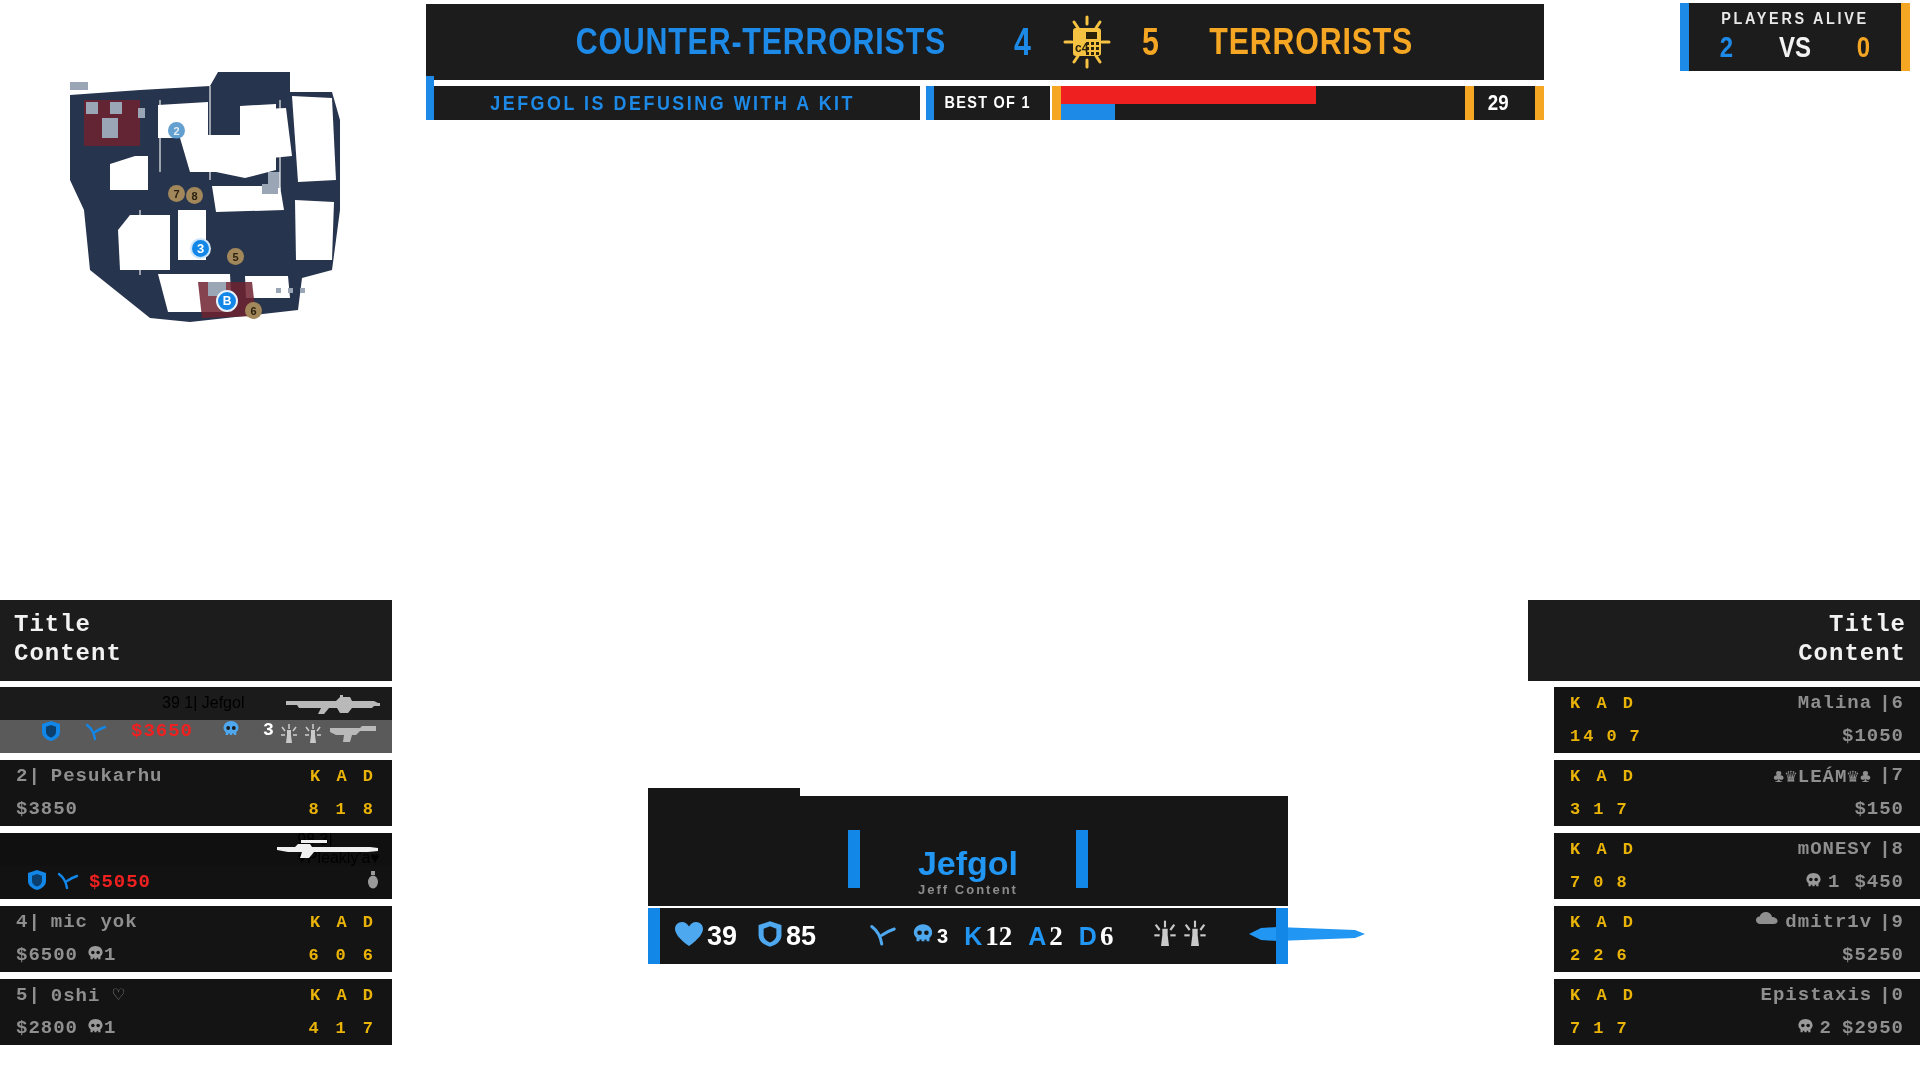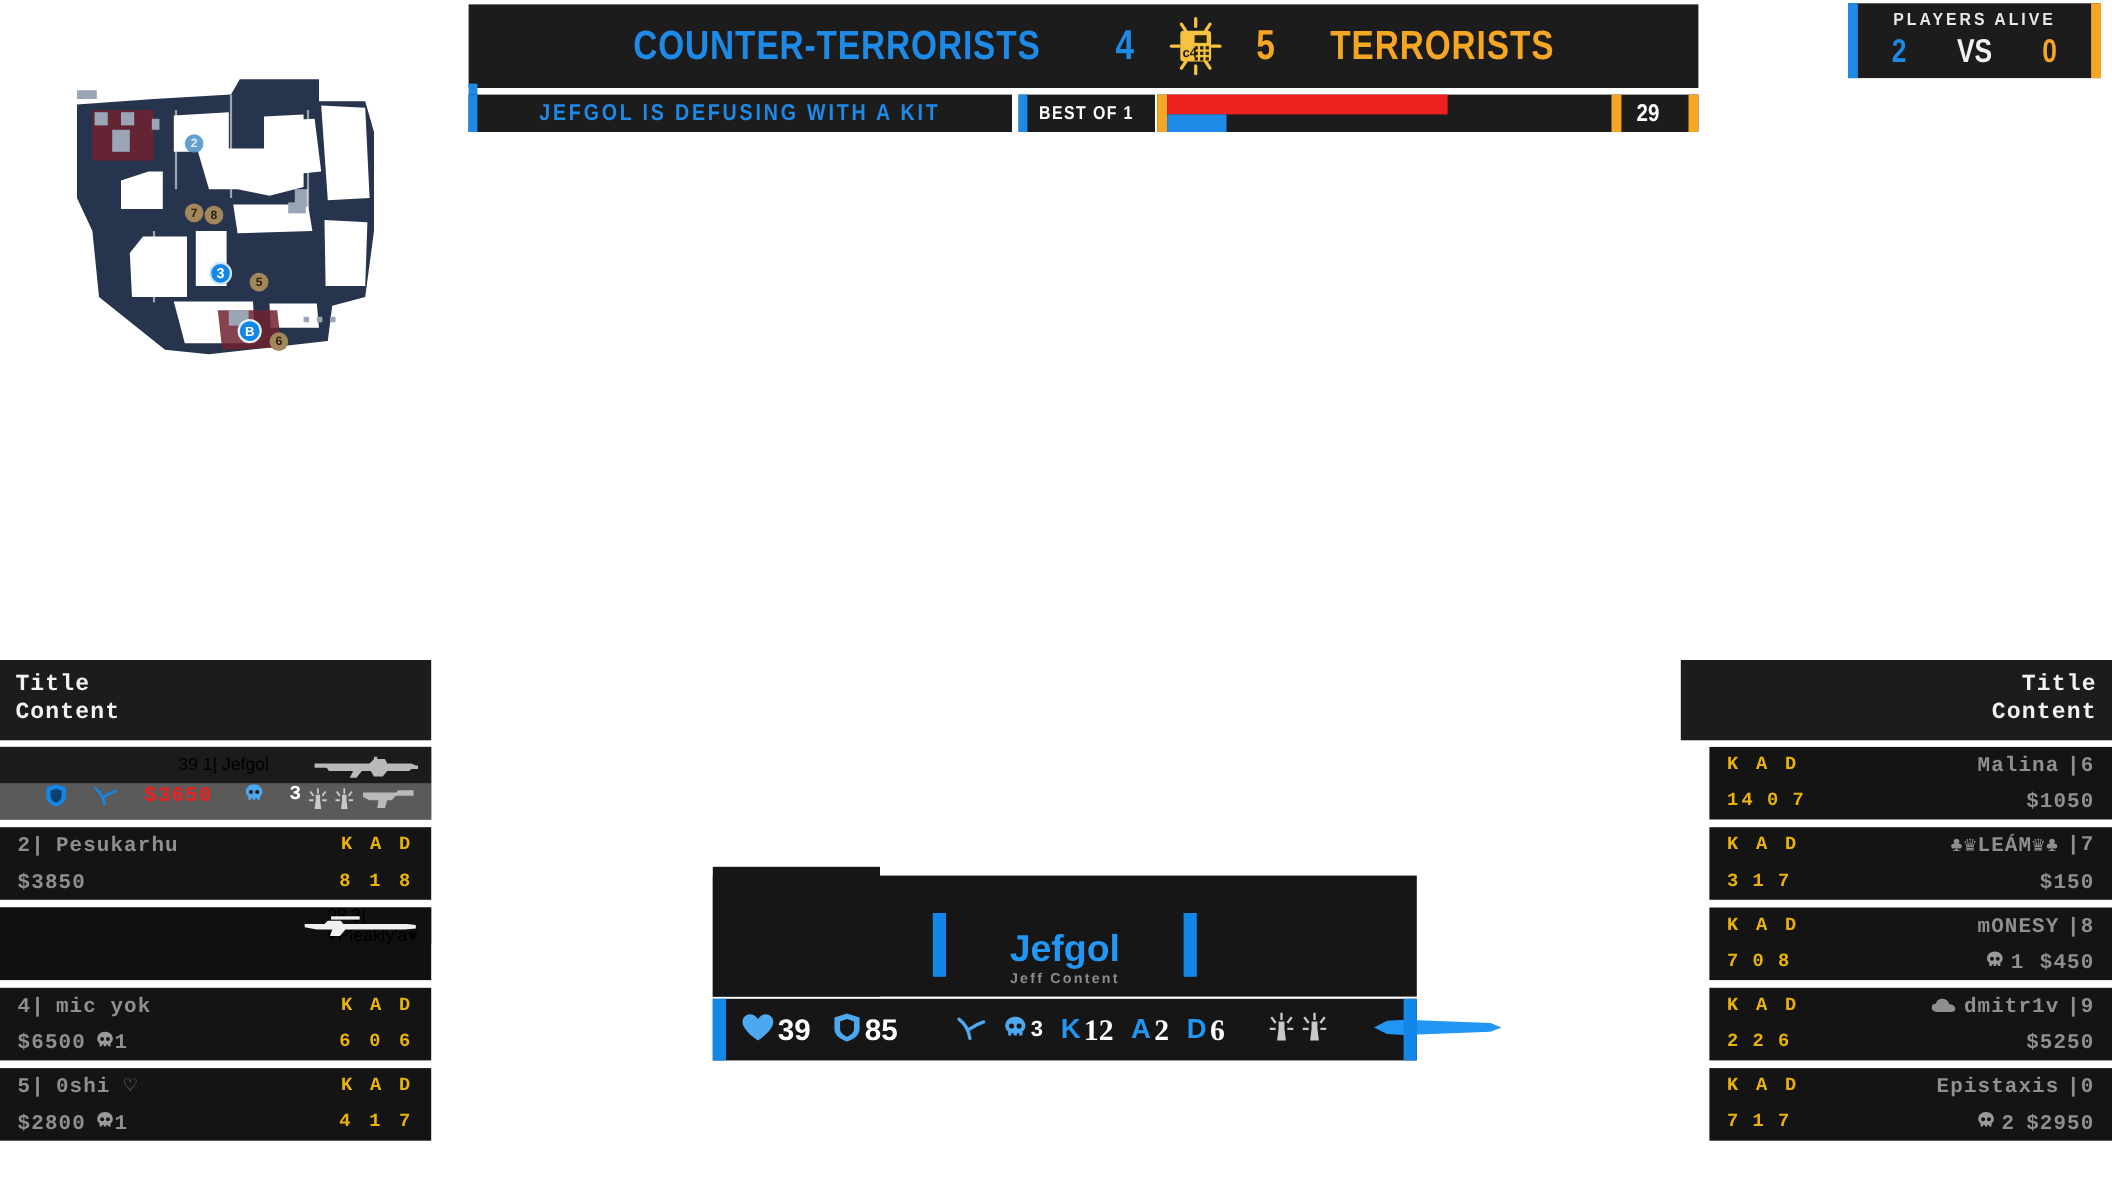--- a/index.html
+++ b/index.html
@@ -93,21 +93,21 @@
   
   .side { position: absolute; width: 392px; }
   .side.left  { left: 0px;    top: 600px; }
   .side.right { left: 1528px; top: 600px; }
 
   .panel-head {
     background:#1c1c1c; padding:10px 14px 12px 14px; margin-bottom:6px;
   }
   .panel-head .t1, .panel-head .t2 {
     color:#f2f2f2; font-family:"Liberation Mono","DejaVu Sans Mono",monospace;
-    font-weight:700; font-size:21px; line-height:1.22; letter-spacing:1px;
+    font-weight:700; font-size:24px; line-height:1.22; letter-spacing:1px;
   }
   .side.right .panel-head { text-align: right; }
 
   .prow { position: relative; margin-bottom: 7px; height: 66px; }
   .prow-inner { position:absolute; inset:0; }
 
   
   .r-dead { background:#141414; }
   .r-dead .line { display:flex; align-items:center; height:33px; padding:0 16px; }
   .r-dead .nm {
@@ -390,20 +390,43 @@
             <span>3|</span>
             <span>♥Pleakly'a♥</span>
           </div>
           <span class="wep">
             <svg width="105" height="22" viewBox="0 0 105 22">
               <path fill="#f0f0f0" d="M2 9 h18 l3-3 h12 l2 3 h58 l8 1 v3 l-10 1 h-54 l-5 6 h-9 l2-6 h-14 l-11-2z"></path>
               <rect x="26" y="2" width="26" height="3" fill="#f0f0f0"></rect>
             </svg>
           </span>
         </div>
+        <div class="bot" style="position:relative;height:33px;background:#121212;display:flex;align-items:center;padding-left:18px;gap:9px;">
+          <div class="lstrip"></div>
+          <span>
+            <svg width="20" height="22" viewBox="0 0 20 22">
+                <path fill="#1287e8" d="M10 1 L19 4 V12 C19 17 14 20 10 21 C6 20 1 17 1 12 V4 Z"></path>
+                <path fill="#0b3f6e" d="M10 5 L15 6.8 V12 C15 15 12 17 10 17.6 C8 17 5 15 5 12 V6.8 Z"></path>
+              </svg>
+          </span>
+          <span>
+            <svg width="24" height="22" viewBox="0 0 24 22">
+                <path fill="none" stroke="#1287e8" stroke-width="2.4" stroke-linecap="round" d="M3 5 C7 8 10 12 11 19 M11 12 C14 10 18 8 21 7"></path>
+              </svg>
+          </span>
+          <span class="money-red">$5050</span>
+          <span class="wep">
+            <span>
+              <svg width="14" height="20" viewBox="0 0 14 20">
+                  <rect x="5" y="1" width="4" height="4" fill="#9a9a9a"></rect>
+                  <ellipse cx="7" cy="12" rx="5" ry="6.5" fill="#9a9a9a"></ellipse>
+                </svg>
+            </span>
+          </span>
+        </div>
       </div>
     </div>
 
     <div class="prow r-dead">
       <div class="line">
         <span class="nm">4|</span>
         <span class="nm" style="margin-left:10px;">mic yok</span>
         <span class="kad-lbl" style="margin-left:auto;">K A D</span>
       </div>
       <div class="line">
@@ -515,21 +538,21 @@
           </span>
           <span class="mn">1</span>
           <span class="mn" style="margin-left:8px;">$450</span>
         </span>
       </div>
     </div>
 
     <div class="prow r-dead" style="margin-left:26px;width:366px;">
       <div class="line">
         <span class="kad-lbl">K A D</span>
-        <span style="margin-left:auto;display:flex;align-items:flex-end;gap:7px;">
+        <span style="margin-left:auto;display:flex;align-items:flex-start;gap:7px;">
           <span>
             <svg width="22" height="14" viewBox="0 0 22 14">
                 <path fill="#8f8f8f" d="M5 13 C1.5 13 0 11 0 9 C0 7 1.8 5.4 3.8 5.6 C4.4 2.6 7 1 9.8 1 C13 1 15.6 3.2 16 6 C19 6 21.6 7.8 21.6 10 C21.6 12 20 13 17.6 13 Z"></path>
               </svg>
           </span>
           <span class="nm">dmitr1v</span>
           <span class="nm">|9</span>
         </span>
       </div>
       <div class="line">

